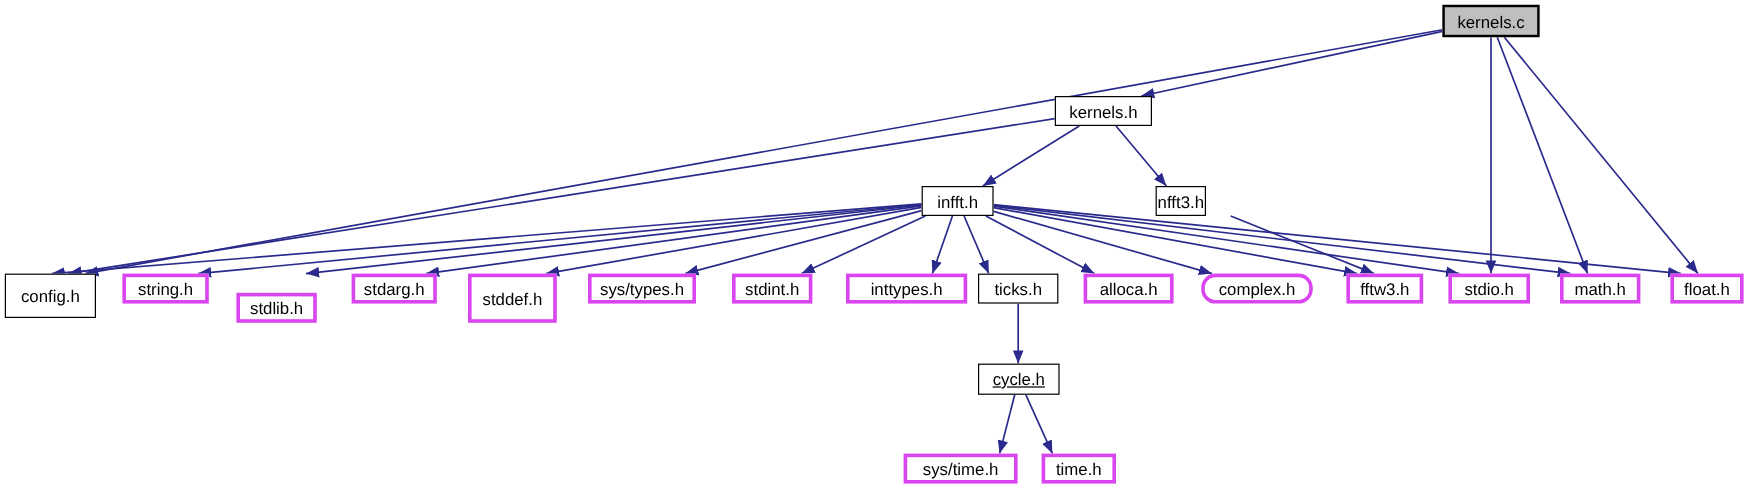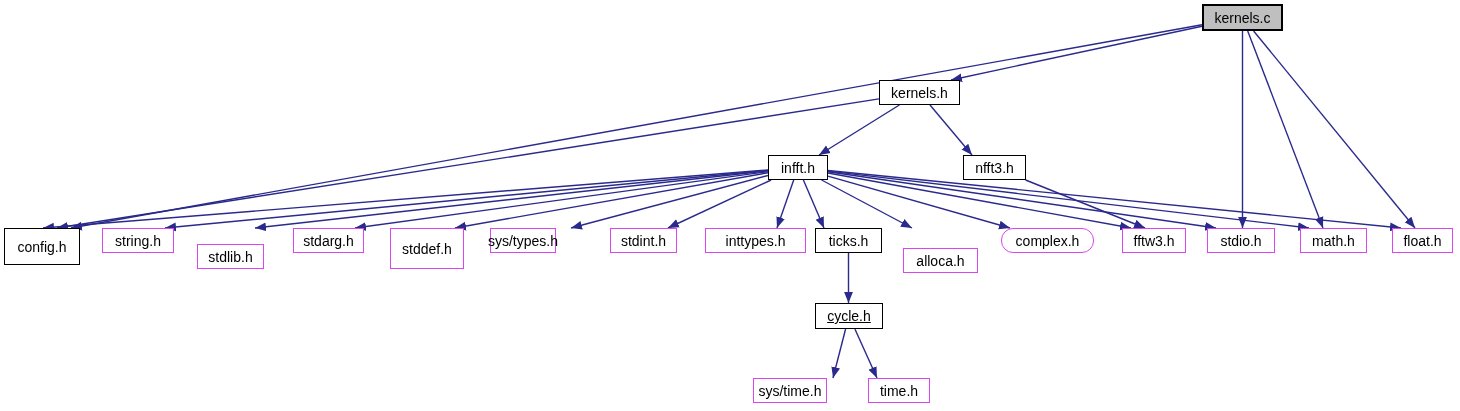--- a/index.html
+++ b/index.html
@@ -22,21 +22,21 @@
     background: #ffffff;
     display: flex;
     align-items: center;
     justify-content: center;
     font-size: 14px;
     color: #000000;
     white-space: nowrap;
     line-height: 1;
   }
   .graph-node.documented { border: 1.5px solid #000000; }
-  .graph-node.undocumented { border: 1px solid #d946ef; }
+  .graph-node.undocumented { border: 3px solid #d946ef; }
   .graph-node.current { border: 2px solid #000000; background: #bfbfbf; }
 </style>
 </head>
 <body>
 
 <div id="graph-canvas">
   <svg id="edge-layer" viewBox="0 0 1460 411" xmlns="http://www.w3.org/2000/svg">
     <defs>
       <marker id="arrowhead" markerUnits="userSpaceOnUse" markerWidth="13" markerHeight="11" refX="11" refY="5" orient="auto">
         <path d="M0,0.6 L11,5 L0,9.4 Z" fill="#2a2a8c"></path>
@@ -75,71 +75,71 @@
   <div id="node-layer">
       <div class="graph-node current" style="left: 1202px; top: 4px; width: 81px; height: 27px;">
         <span>kernels.c</span>
       </div>
       <div class="graph-node documented" style="left: 879px; top: 80px; width: 81px; height: 25px;">
         <span>kernels.h</span>
       </div>
       <div class="graph-node documented" style="left: 768px; top: 155px; width: 60px; height: 25px;">
         <span>infft.h</span>
       </div>
-      <div class="graph-node documented" style="left: 963px; top: 155px; width: 63px; height: 25px;">
+      <div class="graph-node documented" style="left: 963px; top: 155px; width: 42px; height: 25px;">
         <span>nfft3.h</span>
       </div>
       <div class="graph-node documented" style="left: 4px; top: 228px; width: 76px; height: 37px;">
         <span>config.h</span>
       </div>
       <div class="graph-node undocumented" style="left: 102px; top: 228px; width: 72px; height: 25px;">
         <span>string.h</span>
       </div>
       <div class="graph-node undocumented" style="left: 197px; top: 228px; width: 67px; height: 25px; margin-top: 16px;">
         <span>stdlib.h</span>
       </div>
       <div class="graph-node undocumented" style="left: 293px; top: 228px; width: 71px; height: 25px;">
         <span>stdarg.h</span>
       </div>
       <div class="graph-node undocumented" style="left: 390px; top: 228px; width: 74px; height: 41px;">
         <span>stddef.h</span>
       </div>
-      <div class="graph-node undocumented" style="left: 490px; top: 228px; width: 66px; height: 25px;">
+      <div class="graph-node undocumented" style="left: 490px; top: 228px; width: 90px; height: 25px;">
         <span>sys/types.h</span>
       </div>
       <div class="graph-node undocumented" style="left: 610px; top: 228px; width: 67px; height: 25px;">
         <span>stdint.h</span>
       </div>
       <div class="graph-node undocumented" style="left: 705px; top: 228px; width: 101px; height: 25px;">
         <span>inttypes.h</span>
       </div>
       <div class="graph-node documented" style="left: 815px; top: 228px; width: 67px; height: 25px;">
         <span>ticks.h</span>
       </div>
-      <div class="graph-node undocumented" style="left: 903px; top: 228px; width: 75px; height: 25px; margin-top: 20px;">
+      <div class="graph-node undocumented" style="left: 903px; top: 228px; width: 75px; height: 25px;">
         <span>alloca.h</span>
       </div>
       <div class="graph-node undocumented" style="left: 1001px; top: 228px; width: 93px; height: 25px; border-radius: 12px;">
         <span>complex.h</span>
       </div>
       <div class="graph-node undocumented" style="left: 1122px; top: 228px; width: 64px; height: 25px;">
         <span>fftw3.h</span>
       </div>
       <div class="graph-node undocumented" style="left: 1207px; top: 228px; width: 68px; height: 25px;">
         <span>stdio.h</span>
       </div>
       <div class="graph-node undocumented" style="left: 1300px; top: 228px; width: 67px; height: 25px;">
         <span>math.h</span>
       </div>
       <div class="graph-node undocumented" style="left: 1392px; top: 228px; width: 61px; height: 25px;">
         <span>float.h</span>
       </div>
       <div class="graph-node documented" style="left: 815px; top: 303px; width: 68px; height: 26px; text-decoration: underline;">
         <span>cycle.h</span>
       </div>
-      <div class="graph-node undocumented" style="left: 753px; top: 378px; width: 74px; height: 25px;">
+      <div class="graph-node undocumented" style="left: 753px; top: 378px; width: 95px; height: 25px;">
         <span>sys/time.h</span>
       </div>
       <div class="graph-node undocumented" style="left: 868px; top: 378px; width: 62px; height: 25px;">
         <span>time.h</span>
       </div>
     </div>
 </div>
 
 </body></html>

